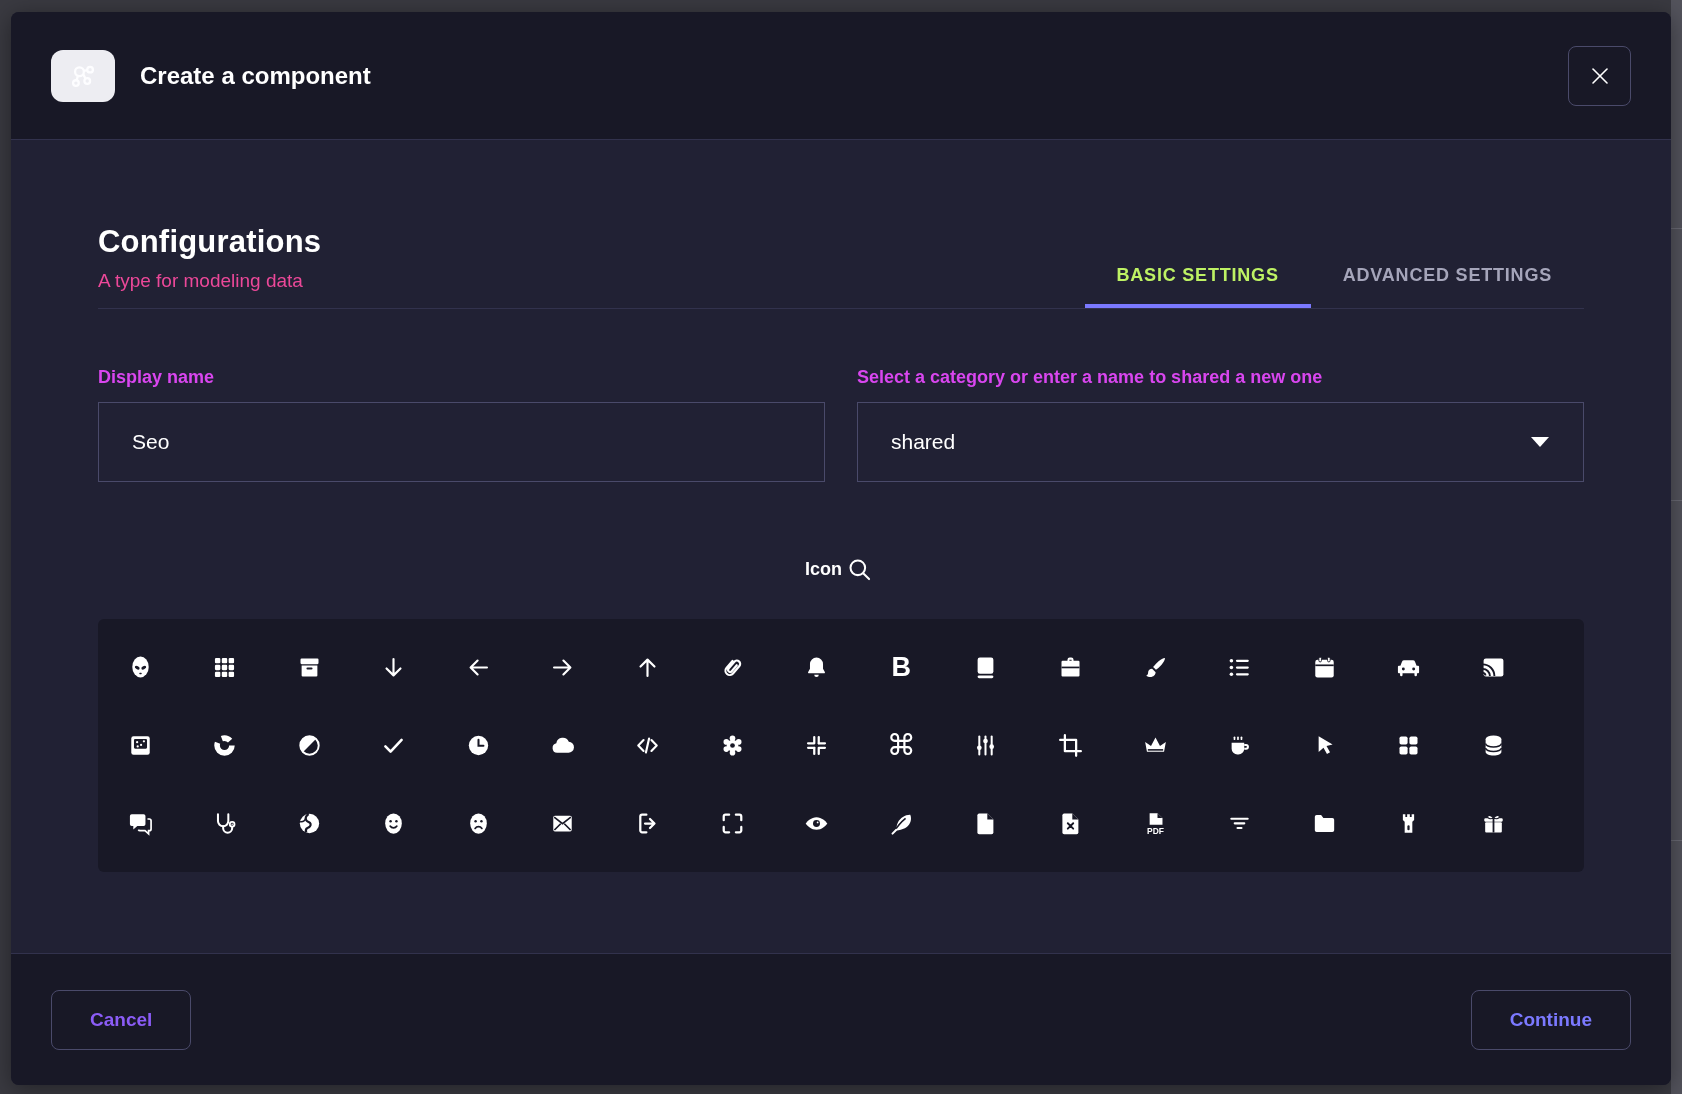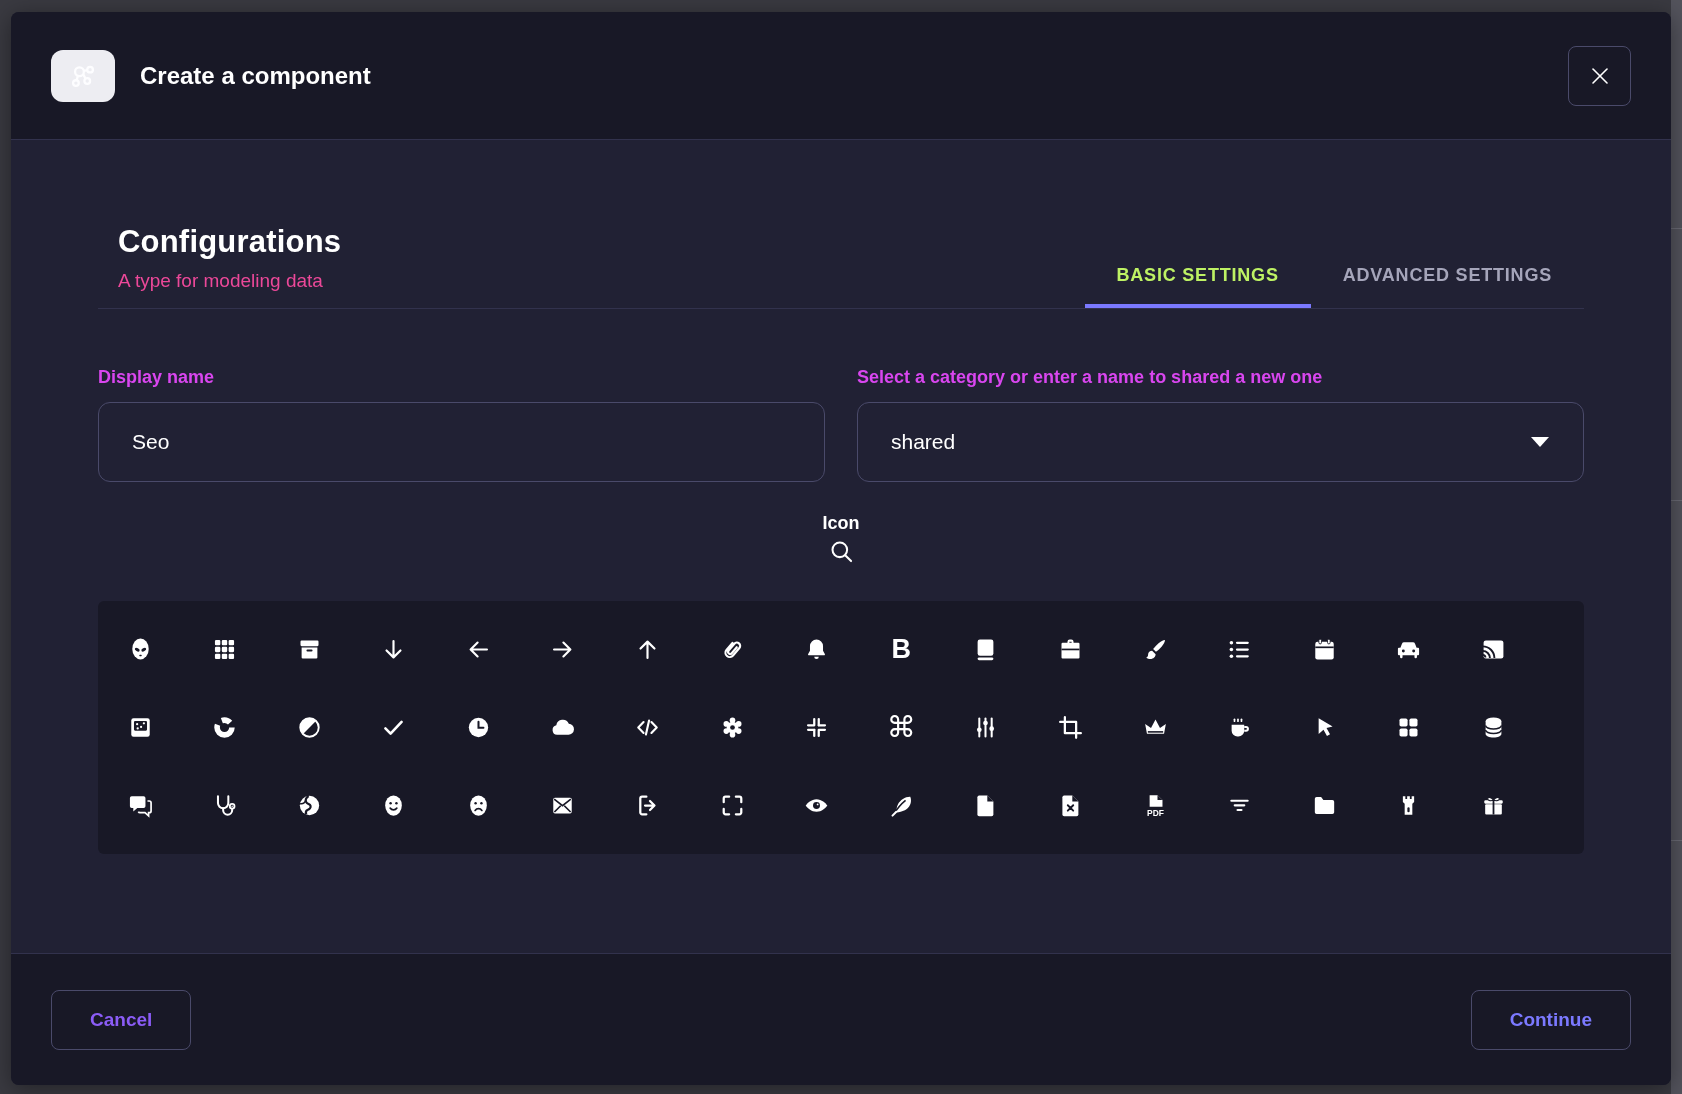--- a/index.html
+++ b/index.html
@@ -43,49 +43,49 @@
   }
 
   
   .modal-body { flex:1 1 auto; padding:0 87px; }
 
   .section-head {
     margin-top:84px;
     display:flex; align-items:flex-end; justify-content:space-between;
     border-bottom:1px solid #32324d;
   }
-  .section-titles { padding-bottom:16px;margin-left:20px; }
+  .section-titles { padding-bottom:16px; }
   .section-heading { font-size:31px; font-weight:700; color:#fff; letter-spacing:.2px; }
   .section-subheading { margin-top:10px; font-size:19px; color:#ec4899; }
   .tabs { display:flex; }
   .tab {
     background:none; border:none; cursor:pointer;
     padding:0 32px 22px 32px; font-family:inherit;
     font-size:18px; font-weight:600; letter-spacing:.8px; color:#a5a5ba;
   }
   .tab.active { color:#bef264; box-shadow:inset 0 -4px 0 #7b79ff; }
 
   .form-row {
     margin-top:58px;
     display:grid; grid-template-columns:1fr 1fr; column-gap:32px;
   }
   .field-label { font-size:18px; font-weight:700; color:#d946ef; }
   .text-input, .select-box {
     margin-top:14px; width:100%; height:80px;
-    background:transparent; border:1px solid #4a4a6a; border-radius:12px;
+    background:transparent; border:1px solid #4a4a6a; border-radius:0;
     color:#fff; font-size:21px; font-family:inherit;
     padding:0 33px; outline:none;
   }
   .select-box {
     display:flex; align-items:center; justify-content:space-between; cursor:pointer;
   }
   .caret-down svg { display:block; }
 
   .icon-section-head {
-    margin-top:31px; display:flex; align-items:center; justify-content:center;flex-direction:column;
+    margin-top:70px; display:flex; align-items:center; justify-content:center;
   }
   .icon-label { font-size:18px; font-weight:700; color:#fff; }
   .search-btn { background:none; border:none; cursor:pointer; padding:4px; display:flex; }
 
   .icon-grid {
     margin-top:32px; height:253px; background:#181826; border-radius:6px;
     display:grid; grid-template-columns:repeat(17, 1fr);
     grid-template-rows:repeat(3, 1fr);
     padding:10px 24px; align-items:center;
   }

